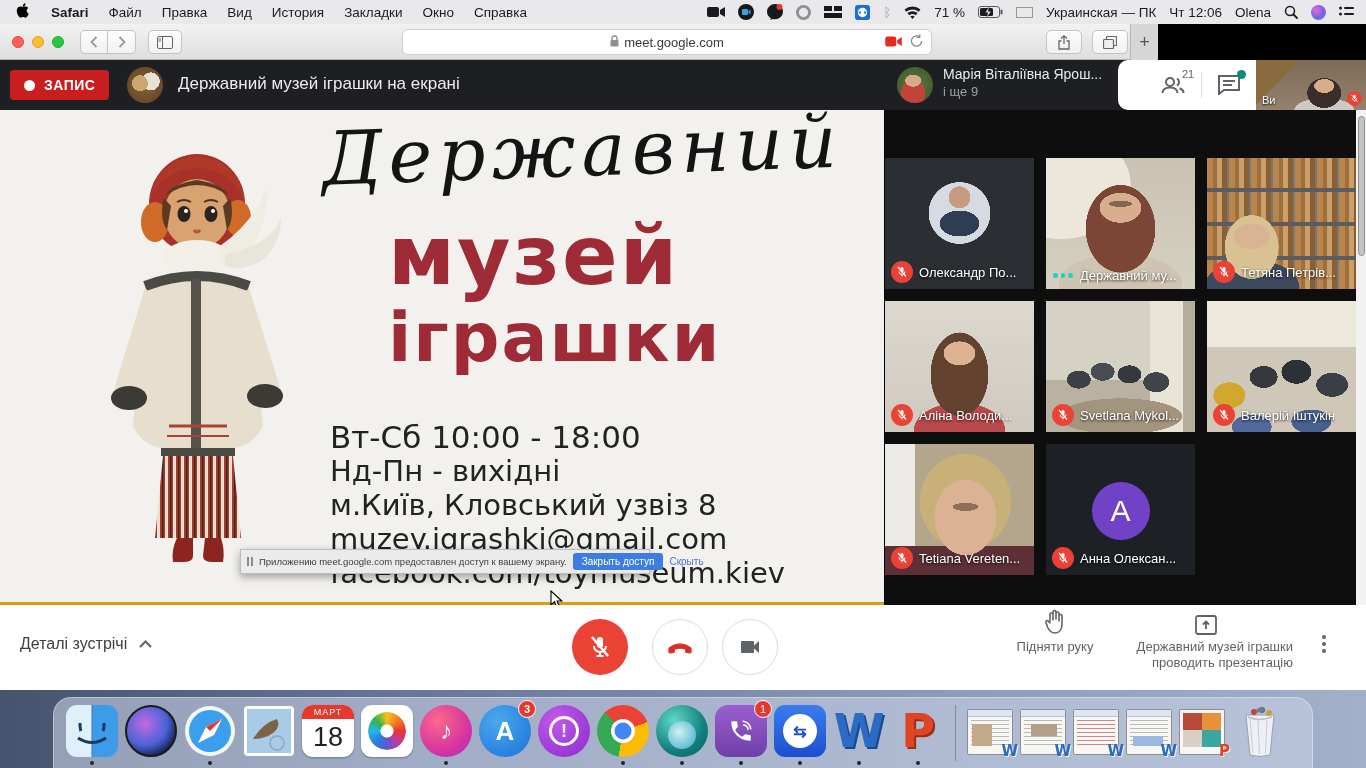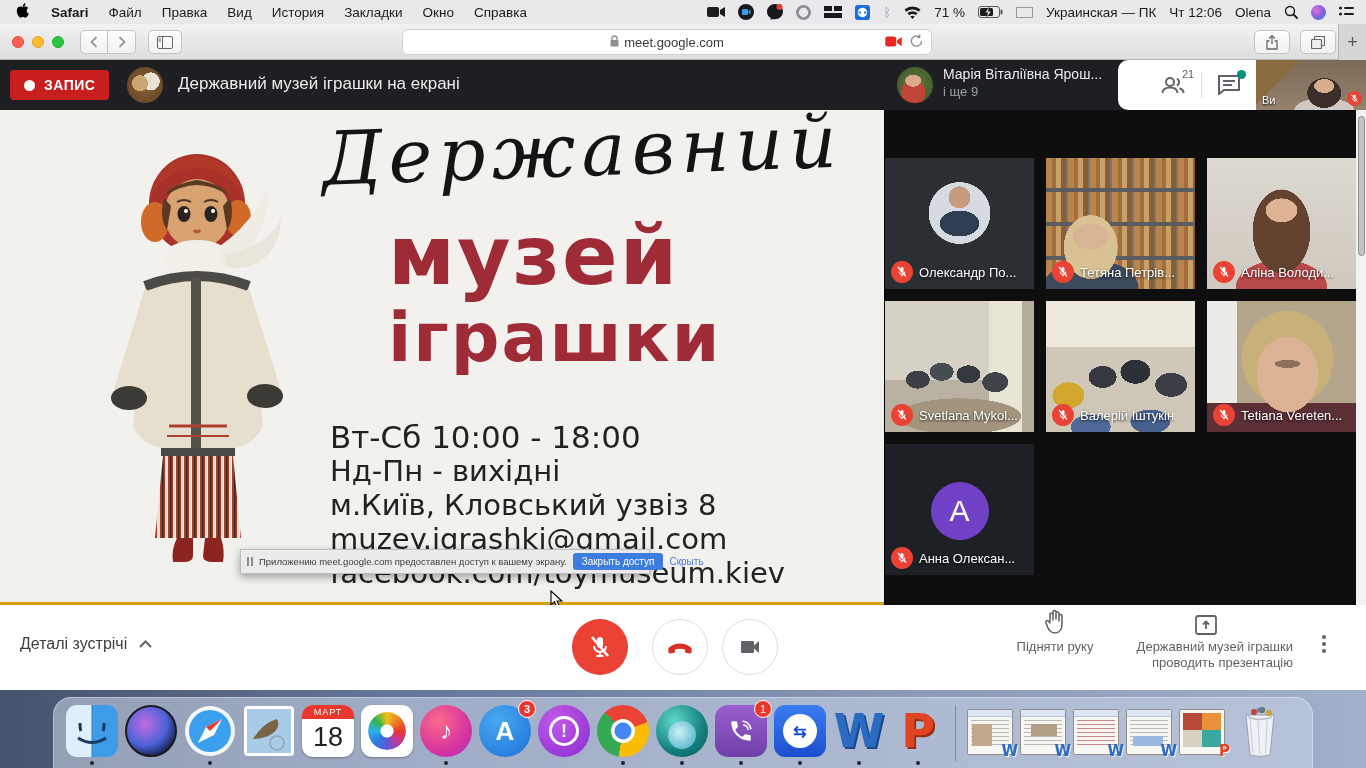--- a/index.html
+++ b/index.html
@@ -11,21 +11,21 @@
   .mb-item { padding:0 10px; height:100%; display:flex; align-items:center; }
   .mb-apple { padding:0 12px 0 16px; }
   .mb-bold { font-weight:bold; }
   .mb-right { margin-left:auto; display:flex; align-items:center; height:100%; gap:13px; padding-right:12px; }
   .st { display:flex; align-items:center; height:100%; }
   .flag { width:17px; height:11px; border:0.5px solid #999; }
   .flag .b { height:50%; background:#3c6fd1; } .flag .y { height:50%; background:#f2cf2a; }
   .siri-orb { width:15px; height:15px; border-radius:50%; background:radial-gradient(circle at 35% 35%, #e06dd6, #7b61e0 55%, #2e9fd8 90%); }
 
   
-  #toolbar { position:absolute; top:24px; left:0; width:1366px; height:36px; background:linear-gradient(#f2f2f2,#dedede); border-bottom:1px solid #b5b5b5; z-index:49; }
+  #toolbar { position:absolute; top:24px; left:0; width:1158px; height:36px; background:linear-gradient(#f2f2f2,#dedede); border-bottom:1px solid #b5b5b5; z-index:49; }
   .tl { position:absolute; top:12px; width:12px; height:12px; border-radius:50%; }
   .tl.r { left:12px; background:#ff5f57; border:0.5px solid #e0443e; }
   .tl.y { left:32px; background:#febc2e; border:0.5px solid #dea123; }
   .tl.g { left:52px; background:#28c840; border:0.5px solid #1dad2b; }
   .navgrp { position:absolute; left:80px; top:6px; display:flex; }
   .tbtn { height:24px; border:1px solid #c3c3c3; background:linear-gradient(#fdfdfd,#f1f1f1); display:flex; align-items:center; justify-content:center; color:#9a9a9a; }
   .tbtn.back { width:28px; border-radius:5px 0 0 5px; }
   .tbtn.fwd { width:28px; border-radius:0 5px 5px 0; border-left:none; }
   .tbtn.side { position:absolute; left:148px; top:6px; width:34px; border-radius:5px; color:#666; }
   #urlfield { position:absolute; left:402px; top:5px; width:530px; height:26px; background:#fff; border:1px solid #d0d0d0; border-radius:6px; display:flex; align-items:center; justify-content:center; font-size:13px; color:#3a3a3a; gap:5px; }
@@ -462,20 +462,31 @@
             <svg width="12" height="12" viewBox="0 0 24 24">
               <rect x="9" y="2" width="6" height="11" rx="3" fill="#fff"></rect>
               <path d="M6 11a6 6 0 0 0 12 0M12 17v4" fill="none" stroke="#fff" stroke-width="2"></path>
               <line x1="4" y1="2" x2="20" y2="21" stroke="#fff" stroke-width="2.4"></line>
             </svg>
           </span>
           <span class="pname">Олександр По...</span>
         </div>
     </div>
     <div class="tile">
+      <div class="s2" style="position:absolute;inset:0;"></div>
+      <div class="namebar">
+          <span class="dots3">
+            <i></i>
+            <i></i>
+            <i></i>
+          </span>
+          <span class="pname">Державний му...</span>
+        </div>
+    </div>
+    <div class="tile">
       <div class="s3" style="position:absolute;inset:0;"></div>
       <div class="namebar">
           <span class="micbadge">
             <svg width="12" height="12" viewBox="0 0 24 24">
               <rect x="9" y="2" width="6" height="11" rx="3" fill="#fff"></rect>
               <path d="M6 11a6 6 0 0 0 12 0M12 17v4" fill="none" stroke="#fff" stroke-width="2"></path>
               <line x1="4" y1="2" x2="20" y2="21" stroke="#fff" stroke-width="2.4"></line>
             </svg>
           </span>
           <span class="pname">Тетяна Петрів...</span>

